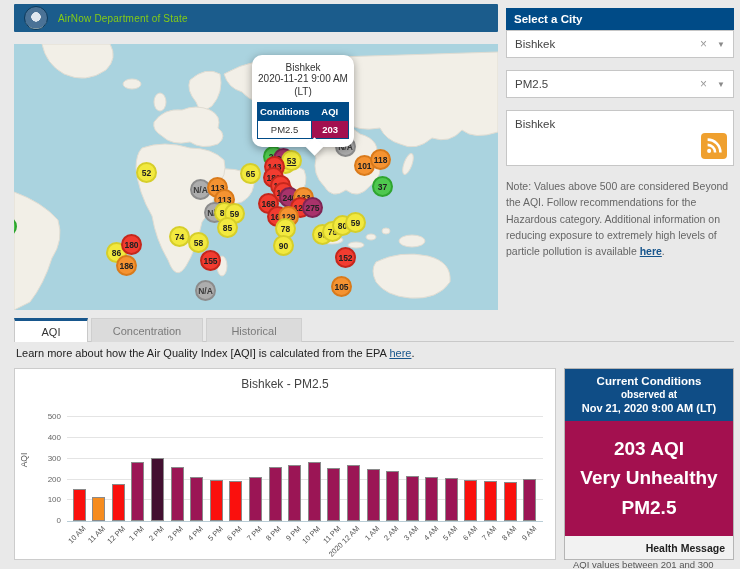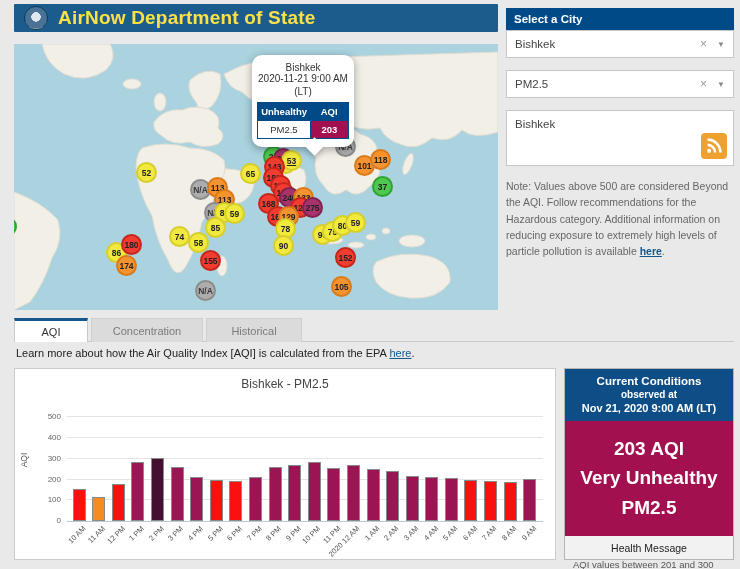--- a/index.html
+++ b/index.html
@@ -10,21 +10,21 @@
   }
   
   #app-header{
     position:absolute;left:14px;top:4px;width:484px;height:28px;
     background:#1B5C8C;display:flex;align-items:center;padding:0 10px;
     box-sizing:border-box;border-radius:1px;
   }
   #app-header .seal{width:22px;height:22px;border-radius:50%;
     background:radial-gradient(circle at 50% 45%, #dfe7ef 0 28%, #4a7296 30% 70%, #cfd8c8 72%);
     border:1px solid #0d3a5c;flex:0 0 auto;}
-  #app-header .title{color:#fde047;font-size:19px;font-weight:bold;margin-left:10px;letter-spacing:.2px;}
+  #app-header .title{color:#84cc16;font-size:10px;font-weight:normal;margin-left:10px;letter-spacing:.2px;}
 
   
   #map-panel{position:absolute;left:14px;top:44px;width:484px;height:266px;
     background:#AAD3DF;overflow:hidden;}
   #map-panel svg.land{position:absolute;left:0;top:0;}
   .mk{position:absolute;width:21px;height:21px;border-radius:50%;
     display:flex;align-items:center;justify-content:center;
     font-size:8.5px;font-weight:bold;color:#222;box-sizing:border-box;z-index:3;}
   .mk.green {background:#4FC84F;border:2px solid #2FA52F;}
   .mk.yellow{background:#F2E93F;border:2px solid #D6CE2A;}
@@ -99,21 +99,21 @@
   
   #cond-panel{position:absolute;left:564px;top:368px;width:170px;height:192px;
     background:#F2F2F2;border:1px solid #b5b5b5;box-sizing:border-box;}
   #cond-head{background:#0F4D86;color:#fff;text-align:center;padding:6px 4px 7px;}
   #cond-head .l1{font-size:11.5px;font-weight:bold;}
   #cond-head .l2{font-size:10px;font-weight:bold;margin-top:2px;}
   #cond-head .l3{font-size:11px;font-weight:bold;margin-top:2px;}
   #cond-aqi{background:#A3104F;color:#fff;text-align:center;padding:13px 4px 14px;}
   #cond-aqi div{font-size:19px;font-weight:bold;line-height:1.55;}
   #cond-health{padding:4px 8px 6px;}
-  #cond-health .ht{font-size:10.5px;font-weight:normal;color:#222;text-align:center;margin:2px 0 4px;}
+  #cond-health .ht{font-size:10.5px;font-weight:bold;color:#222;text-align:right;margin:2px 0 4px;}
   #cond-health .hb{font-size:9.5px;color:#555;line-height:1.5;}
 </style>
 </head>
 <body>
 
 <div id="app-header">
   <div class="seal"></div>
   <div class="title">AirNow Department of State</div>
 </div>
 
@@ -146,28 +146,28 @@
       <div class="mk yellow" style="left: 122px; top: 118px;">52</div>
       <div class="mk green" style="left: 249px; top: 102px;">27</div>
       <div class="mk yellow" style="left: 261px; top: 109px;">56</div>
       <div class="mk gray" style="left: 176px; top: 135px;">N/A</div>
       <div class="mk orange" style="left: 193px; top: 133px;">113</div>
       <div class="mk orange" style="left: 200px; top: 145px;">113</div>
       <div class="mk gray" style="left: 190px; top: 158px;">N/A</div>
       <div class="mk yellow" style="left: 200px; top: 158px;">81</div>
       <div class="mk yellow" style="left: 210px; top: 159px;">59</div>
       <div class="mk yellow" style="left: 226px; top: 119px;">65</div>
-      <div class="mk yellow" style="left: 191px; top: 173px;">85</div>
+      <div class="mk yellow" style="left: 203px; top: 173px;">85</div>
       <div class="mk yellow" style="left: 174px; top: 188px;">58</div>
       <div class="mk red" style="left: 186px; top: 206px;">155</div>
       <div class="mk gray" style="left: 181px; top: 236px;">N/A</div>
       <div class="mk yellow" style="left: 155px; top: 182px;">74</div>
       <div class="mk yellow" style="left: 92px; top: 198px;">86</div>
       <div class="mk red" style="left: 107px; top: 190px;">180</div>
-      <div class="mk orange" style="left: 102px; top: 211px;">174</div>
+      <div class="mk orange" style="left: 102px; top: 211px;">186</div>
       <div class="mk green" style="left: -18px; top: 172px;"></div>
       <div class="mk purple" style="left: 259px; top: 104px;">203</div>
       <div class="mk yellow" style="left: 267px; top: 106px; text-decoration: underline;">53</div>
       <div class="mk red" style="left: 250px; top: 112px;">143</div>
       <div class="mk red" style="left: 249px; top: 123px;">181</div>
       <div class="mk red" style="left: 256px; top: 131px;">157</div>
       <div class="mk red" style="left: 259px; top: 138px;">155</div>
       <div class="mk purple" style="left: 265px; top: 143px;">240</div>
       <div class="mk orange" style="left: 279px; top: 143px;">133</div>
       <div class="mk red" style="left: 276px; top: 153px;">122</div>
@@ -189,21 +189,21 @@
       <div class="mk gray" style="left: 321px; top: 92px;">N/A</div>
     </div>
 
   <div id="map-popup">
     <div class="pp-city">Bishkek</div>
     <div class="pp-date">2020-11-21 9:00 AM</div>
     <div class="pp-date">(LT)</div>
     <table>
       <tbody>
           <tr>
-        <th>Unhealthy</th>
+        <th>Conditions</th>
         <th>AQI</th>
       </tr>
       <tr>
         <td class="pollutant">PM2.5</td>
         <td class="aqi">203</td>
       </tr>
     </tbody>
       </table>
     <div class="tail"></div>
   </div>

